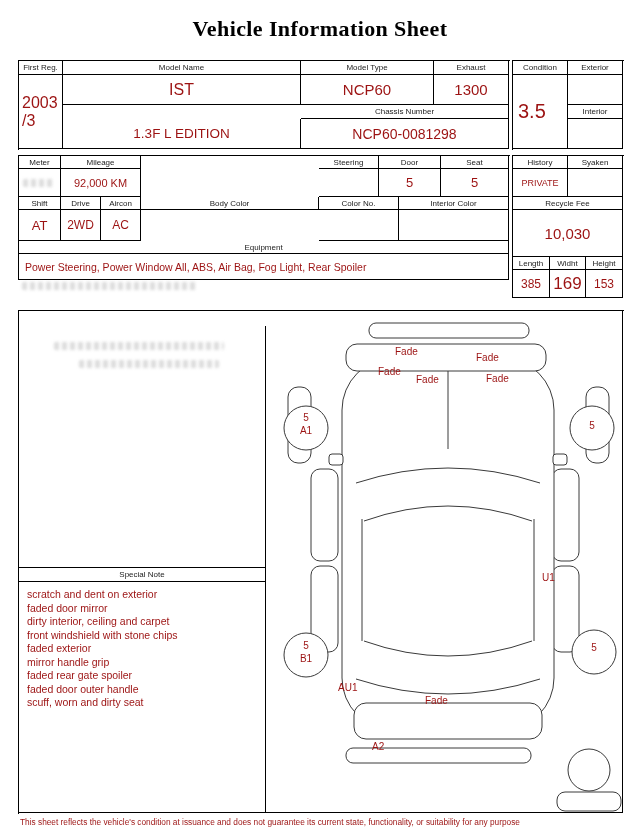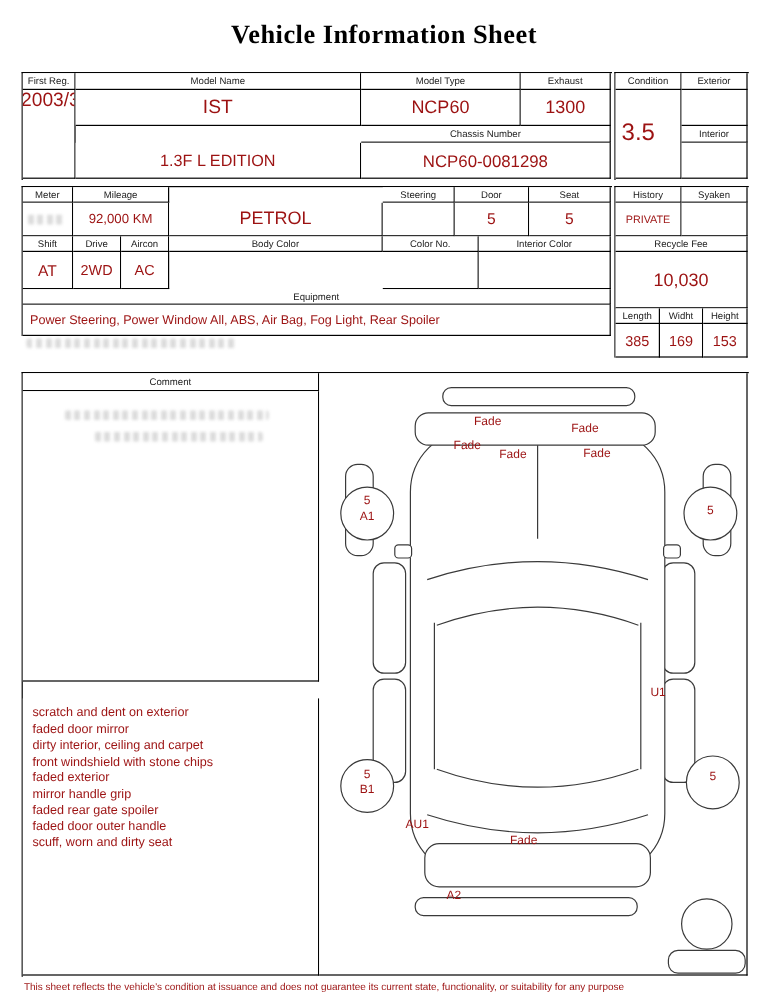--- a/index.html
+++ b/index.html
@@ -3,21 +3,21 @@
 <meta charset="utf-8">
 <style>
   html,body{margin:0;padding:0;background:#e8e8e8}
   .sheet{position:relative;width:640px;height:835px;background:#fff;font-family:"Liberation Sans",sans-serif;color:#111;overflow:hidden;margin:0 auto}
   .title{position:absolute;top:16px;left:0;width:100%;text-align:center;font-family:"Liberation Serif",serif;font-size:22px;font-weight:bold;letter-spacing:.4px;color:#000}
   .tbl{position:absolute;border-top:1px solid #000;border-left:1px solid #000}
   .c{position:absolute;box-sizing:border-box;border-right:1px solid #000;border-bottom:1px solid #000;display:flex;align-items:center;justify-content:center;overflow:hidden;background:#fff}
   .lbl{font-size:8px;color:#222}
   .val{color:#9c1212}
   .left{justify-content:flex-start}
-  .col{flex-direction:row;align-items:flex-start}
+  .col{flex-direction:column;align-items:flex-start}
   .notes-cell{display:block;padding:6px 8px;color:#9c1212;font-size:10.5px;line-height:13.5px}
   .diagram-cell{display:block;padding:0}
   .dlabel{position:absolute;color:#9c1212;font-size:10px;line-height:12px;white-space:nowrap}
   .wheel-label{position:absolute;color:#9c1212;font-size:10px;line-height:13px;text-align:center}
   .smudge{position:absolute;height:8px;background:repeating-linear-gradient(90deg,#bfbfbf 0 5px,transparent 5px 8px);filter:blur(1.5px);opacity:.55;border-radius:2px}
   .footer{position:absolute;left:20px;top:817px;width:602px;color:#9c1212;font-size:8.3px;line-height:10px}
   svg{display:block}
 </style>
 </head>
 <body>
@@ -52,21 +52,20 @@
     <div class="c" style="left:55px;top:58px;width:55px;height:30px"></div>
   </div>
 
   <div class="tbl" style="left:18px;top:155px;width:491px;height:124px">
     <div class="c lbl" style="left:0;top:0;width:42px;height:13px">Meter</div>
     <div class="c" style="left:0;top:13px;width:42px;height:28px">
         <span class="smudge" style="left:4px;top:10px;width:32px"></span>
       </div>
     <div class="c lbl" style="left:42px;top:0;width:80px;height:13px">Mileage</div>
     <div class="c val" style="left:42px;top:13px;width:80px;height:28px;font-size:11px">92,000 KM</div>
-    <div class="c val" style="left:122px;top:13px;width:178px;height:28px;font-size:15px">PETROL</div>
     <div class="c lbl" style="left:300px;top:0;width:60px;height:13px">Steering</div>
     <div class="c" style="left:300px;top:13px;width:60px;height:28px"></div>
     <div class="c lbl" style="left:360px;top:0;width:62px;height:13px">Door</div>
     <div class="c val" style="left:360px;top:13px;width:62px;height:28px;font-size:13px">5</div>
     <div class="c lbl" style="left:422px;top:0;width:68px;height:13px">Seat</div>
     <div class="c val" style="left:422px;top:13px;width:68px;height:28px;font-size:13px">5</div>
 
     <div class="c lbl" style="left:0;top:41px;width:42px;height:13px">Shift</div>
     <div class="c val" style="left:0;top:54px;width:42px;height:31px;font-size:13px">AT</div>
     <div class="c lbl" style="left:42px;top:41px;width:40px;height:13px">Drive</div>
@@ -87,32 +86,32 @@
     <div class="c lbl" style="left:0;top:0;width:55px;height:13px">History</div>
     <div class="c lbl" style="left:55px;top:0;width:55px;height:13px">Syaken</div>
     <div class="c val" style="left:0;top:13px;width:55px;height:28px;font-size:9px">PRIVATE</div>
     <div class="c" style="left:55px;top:13px;width:55px;height:28px"></div>
     <div class="c lbl" style="left:0;top:41px;width:110px;height:13px">Recycle Fee</div>
     <div class="c val" style="left:0;top:54px;width:110px;height:47px;font-size:15px">10,030</div>
     <div class="c lbl" style="left:0;top:101px;width:37px;height:13px">Length</div>
     <div class="c lbl" style="left:37px;top:101px;width:36px;height:13px">Widht</div>
     <div class="c lbl" style="left:73px;top:101px;width:37px;height:13px">Height</div>
     <div class="c val" style="left:0;top:114px;width:37px;height:28px;font-size:12px">385</div>
-    <div class="c val" style="left:37px;top:114px;width:36px;height:28px;font-size:12px">169</div>
+    <div class="c val" style="left:37px;top:114px;width:36px;height:28px;font-size:17px">169</div>
     <div class="c val" style="left:73px;top:114px;width:37px;height:28px;font-size:12px">153</div>
   </div>
 
   <span class="smudge" style="left:22px;top:282px;width:175px"></span>
 
   <div class="tbl" style="left:18px;top:310px;width:605px;height:503px">
-    <div class="c lbl" style="left:0;top:0;width:247px;height:15px">Comment</div>
     <div class="c" style="left:0;top:15px;width:247px;height:242px">
       <span class="smudge" style="left:35px;top:16px;width:170px"></span>
       <span class="smudge" style="left:60px;top:34px;width:140px"></span>
     </div>
+    <div class="c lbl" style="left:0;top:257px;width:247px;height:14px">Special Note</div>
     <div class="c notes-cell" style="left:0;top:271px;width:247px;height:231px">
       <div>scratch and dent on exterior</div>
       <div>faded door mirror</div>
       <div>dirty interior, ceiling and carpet</div>
       <div>front windshield with stone chips</div>
       <div>faded exterior</div>
       <div>mirror handle grip</div>
       <div>faded rear gate spoiler</div>
       <div>faded door outer handle</div>
       <div>scuff, worn and dirty seat</div>

